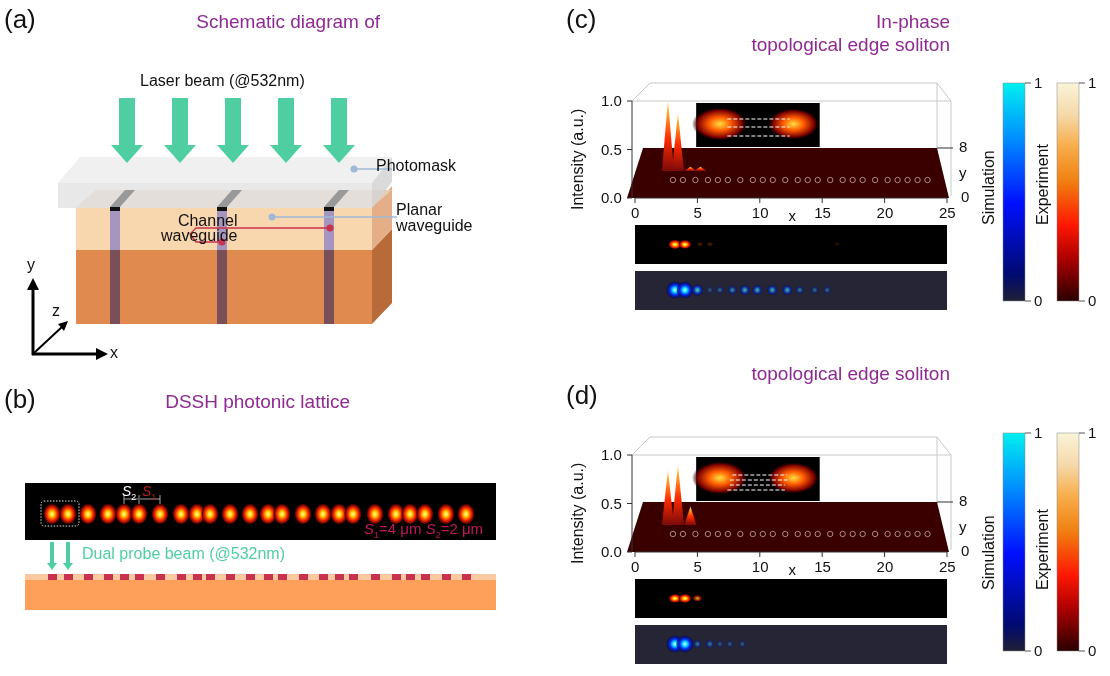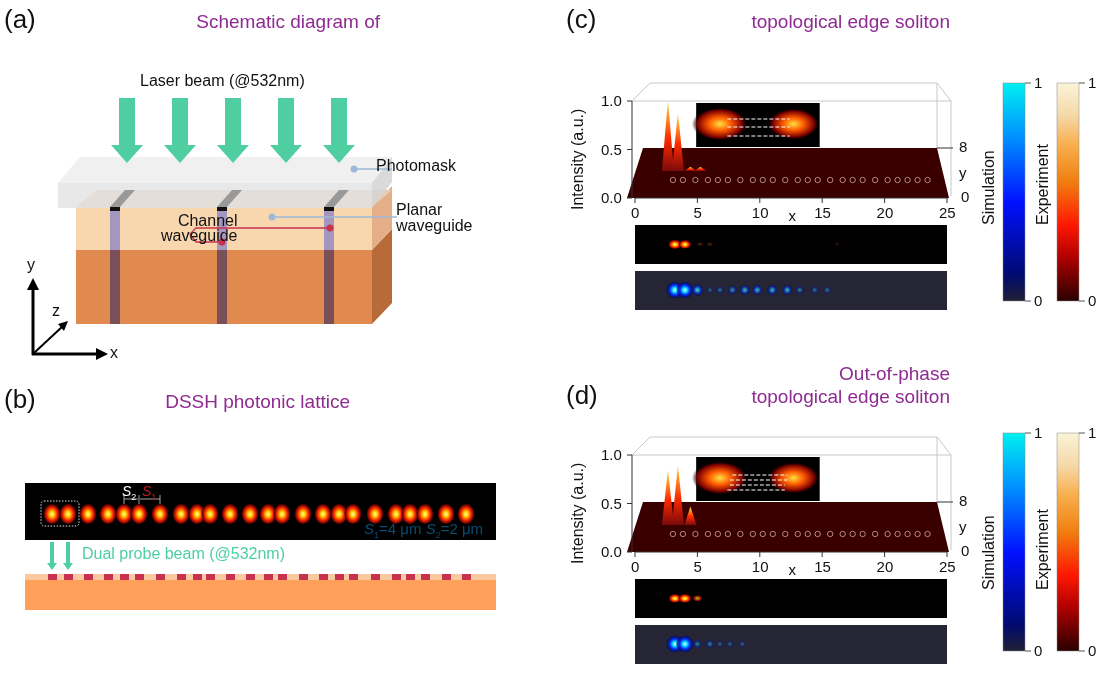--- a/index.html
+++ b/index.html
@@ -374,31 +374,31 @@
   <div>waveguide</div>
 </div>
 <div class="abs lbl" style="left:27px;top:256px;">y</div>
 <div class="abs lbl" style="left:52px;top:302px;">z</div>
 <div class="abs lbl" style="left:110px;top:344px;">x</div>
 
 <div class="abs plabel" style="left:4px;top:384px;">(b)</div>
 <div class="abs ptitle" style="left:130px;top:390px;width:220px;">DSSH photonic lattice</div>
 <div class="abs" style="left:122px;top:483px;font-size:14px;color:#fff;font-style:italic;"><span>S</span><sub style="font-size:9px;font-style:normal;">2</sub></div>
 <div class="abs" style="left:142px;top:483px;font-size:14px;color:#b91c1c;font-style:italic;"><span>S</span><sub style="font-size:9px;font-style:normal;">1</sub></div>
-<div class="abs" style="left:364px;top:520px;font-size:15px;color:#0c4a6e;white-space:nowrap;"><i>S</i><sub style="font-size:9px">1</sub><span>=4 μm</span> <i>S</i><sub style="font-size:9px">2</sub><span>=2 μm</span></div>
+<div class="abs" style="left:364px;top:520px;font-size:15px;color:#be185d;white-space:nowrap;"><i>S</i><sub style="font-size:9px">1</sub><span>=4 μm</span> <i>S</i><sub style="font-size:9px">2</sub><span>=2 μm</span></div>
 <div class="abs" style="left:82px;top:545px;font-size:16px;color:#4fcfa1;">Dual probe beam (@532nm)</div>
 
 <div class="abs plabel" style="left:566px;top:4px;">(c)</div>
 <div class="abs ptitle" style="left:650px;top:10px;width:300px;">
+  <div>In-phase</div>
   <div>topological edge soliton</div>
 </div>
 
 <div class="abs plabel" style="left:566px;top:380px;">(d)</div>
 <div class="abs ptitle" style="left:650px;top:362px;width:300px;">
-  <div>Out-of-phase</div>
   <div>topological edge soliton</div>
 </div>
 
 <div class="abs" style="left:980px;top:225px;font-size:16px;transform:rotate(-90deg);transform-origin:left top;white-space:nowrap;">Simulation</div>
 <div class="abs" style="left:1034px;top:225px;font-size:16px;transform:rotate(-90deg);transform-origin:left top;white-space:nowrap;">Experiment</div>
 <div class="abs tick" style="left:1034px;top:74px;">1</div>
 <div class="abs tick" style="left:1034px;top:292px;">0</div>
 <div class="abs tick" style="left:1088px;top:74px;">1</div>
 <div class="abs tick" style="left:1088px;top:292px;">0</div>
 

